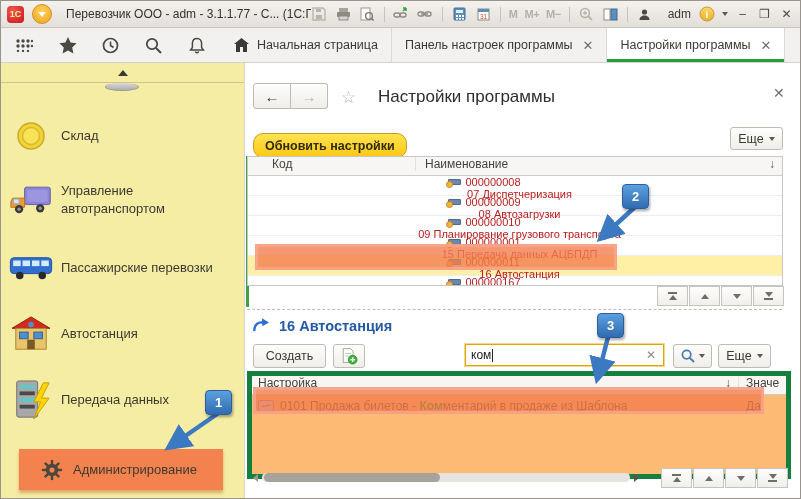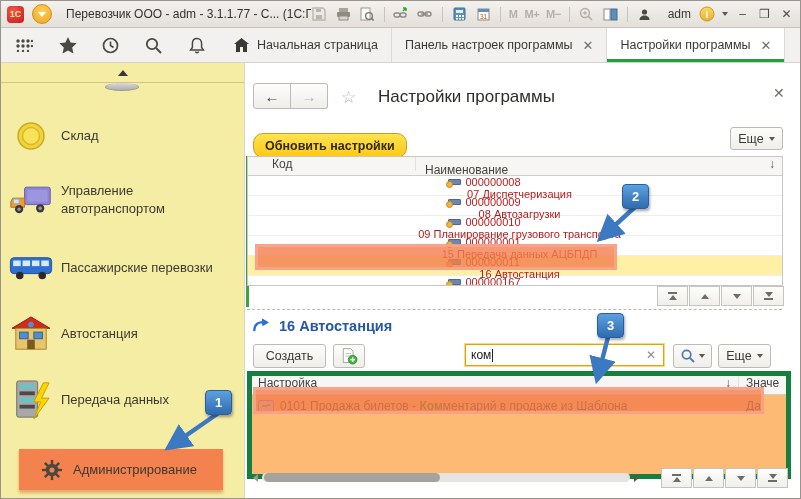--- a/index.html
+++ b/index.html
@@ -66,21 +66,21 @@
   .btn-std{background:linear-gradient(#FDFDFC,#F0EEEA);border:1px solid #BEBBB5;border-radius:3px;
     font-size:12.5px;color:#3A3A33;display:flex;align-items:center;justify-content:center;}
   .more1{position:absolute;left:485px;top:64px;width:51px;height:21px;gap:5px;}
   .caret{width:0;height:0;border-left:3.5px solid transparent;border-right:3.5px solid transparent;border-top:4px solid #5A5A52;}
 
   
   .tbl1{position:absolute;left:2px;top:93px;width:534px;height:128px;border:1px solid #C9C7C2;background:#fff;overflow:hidden;}
   .green-bar{position:absolute;left:1px;top:93px;width:3px;height:151px;background:#3CA044;}
   .t-head{height:18px;background:#F7F6F4;border-bottom:1px solid #CFCDC8;display:flex;align-items:flex-start;font-size:12px;color:#44433E;position:relative;}
   .t-head .c1{width:143px;padding-left:24px;border-right:1px solid #E2E0DC;}
-  .t-head .c2{flex:1;padding-left:9px;margin-top:6px;}
+  .t-head .c2{flex:1;padding-left:9px;}
   .sort{width:20px;color:#55544E;font-size:12px;text-align:center;}
   .t-row{height:19px;display:flex;align-items:center;font-size:11px;color:#b91c1c;border-bottom:1px solid #EFEEEC;flex-direction:column;}
   .t-row .c1{width:143px;padding-left:6px;display:flex;align-items:center;gap:6px;}
   .t-row .c2{flex:1;padding-left:9px;}
   .t-row.sel{background:#FFF0A6;}
   .cat-icon{position:relative;width:13px;height:10px;flex:none;}
   .cat-icon .bar{position:absolute;left:1px;top:2px;width:11px;height:4px;background:#6C86AC;border:1px solid #4E6890;border-radius:1px;}
   .cat-icon .dot{position:absolute;left:-1px;bottom:-1px;width:5px;height:5px;border-radius:50%;background:#F2B53C;border:1px solid #C8862A;}
 
   .navbtns{position:absolute;display:flex;gap:1px;}

